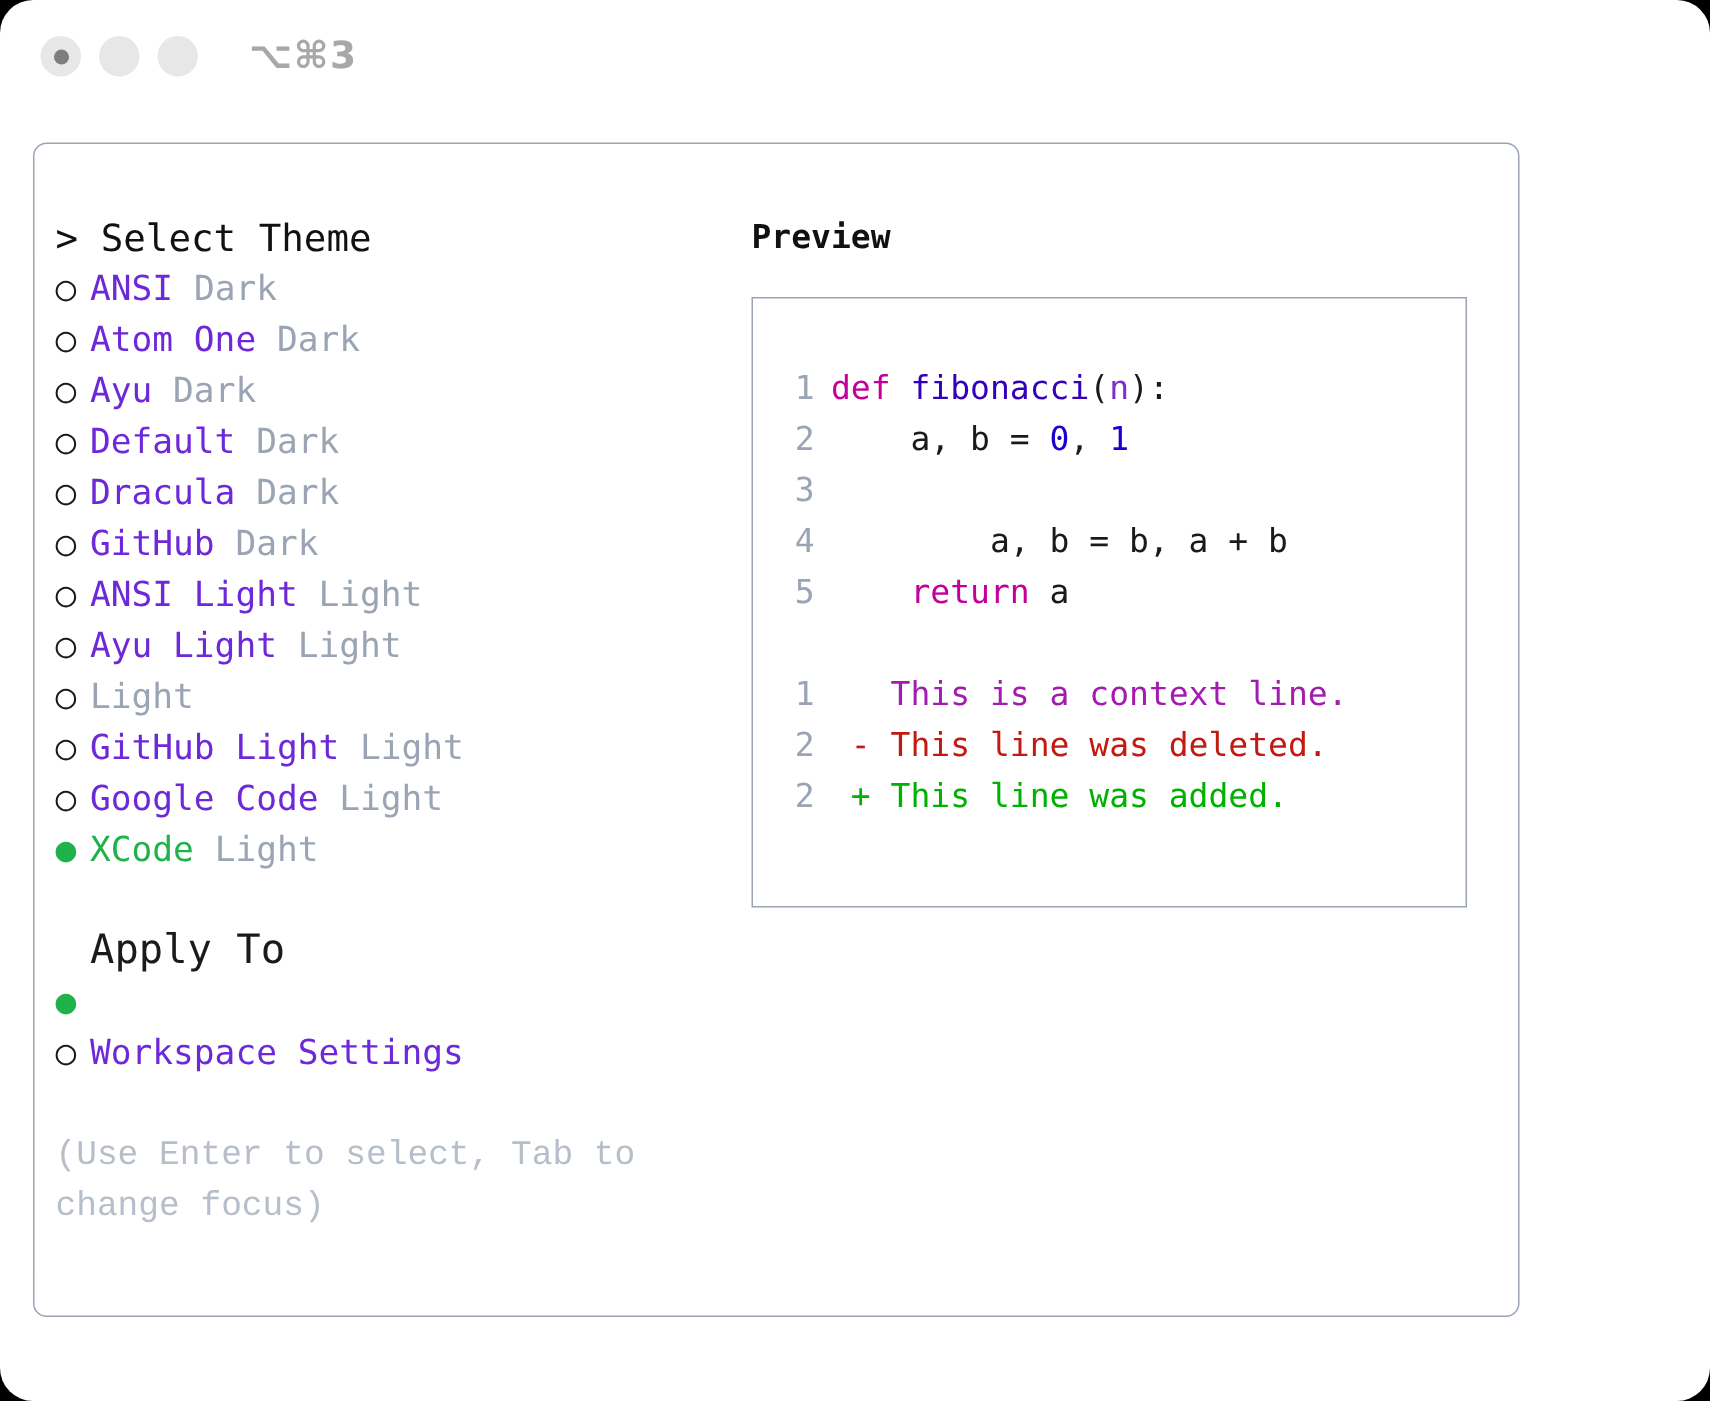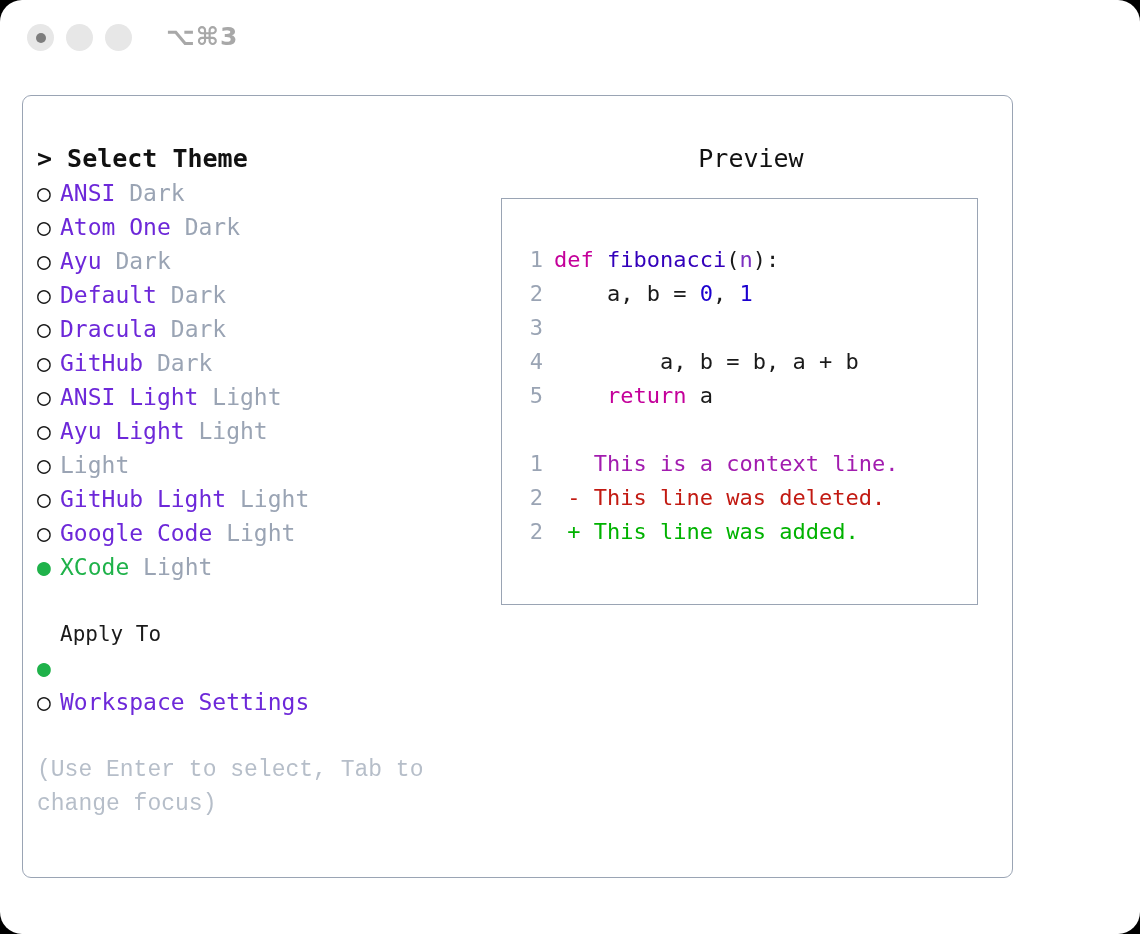--- a/index.html
+++ b/index.html
@@ -95,21 +95,21 @@
   }
   .right-col {
     position: absolute;
     left: 478px;
     top: 46px;
     width: 500px;
   }
 
   .section-title {
     font-size: 25px;
-    font-weight: bold;
+    font-weight: normal;
     color: #111111;
     line-height: 34px;
     white-space: pre;
     letter-spacing: 0px;
   }
 
   .theme-list { margin-top: 0; }
 
   .row {
     display: flex;
@@ -127,46 +127,45 @@
     font-size: 23px;
     color: #1a1a1a;
   }
   .bullet.sel { color: #1fb24a; }
   .row .name { color: #6d28d9; }
   .row.selected .name { color: #1fb24a; }
   .row .variant { color: #9aa4b4; }
 
   .apply-block { margin-top: 33px; }
   .apply-head {
-    font-size: 21px;
+    font-size: 27px;
     color: #1a1a1a;
     line-height: 34px;
     height: 34px;
     padding-left: 23px;
     white-space: pre;
   }
 
   .hint {
     margin-top: 34px;
     font-size: 23px;
     color: #b6bec9;
     line-height: 34px;
     width: 420px;
     white-space: pre-wrap;
     font-family: Liberation Mono, monospace;
   }
 
   
   .preview-title {
-    font-size: 25px;
-    font-weight: normal;
+    font-size: 22px;
+    font-weight: bold;
     color: #111111;
     line-height: 34px;
     white-space: pre;
-    text-align: center;
   }
   .preview-box {
     margin-top: 22px;
     width: 477px;
     height: 407px;
     border: 1.6px solid #9aa4b4;
     box-sizing: border-box;
     background: #ffffff;
     position: relative;
   }

